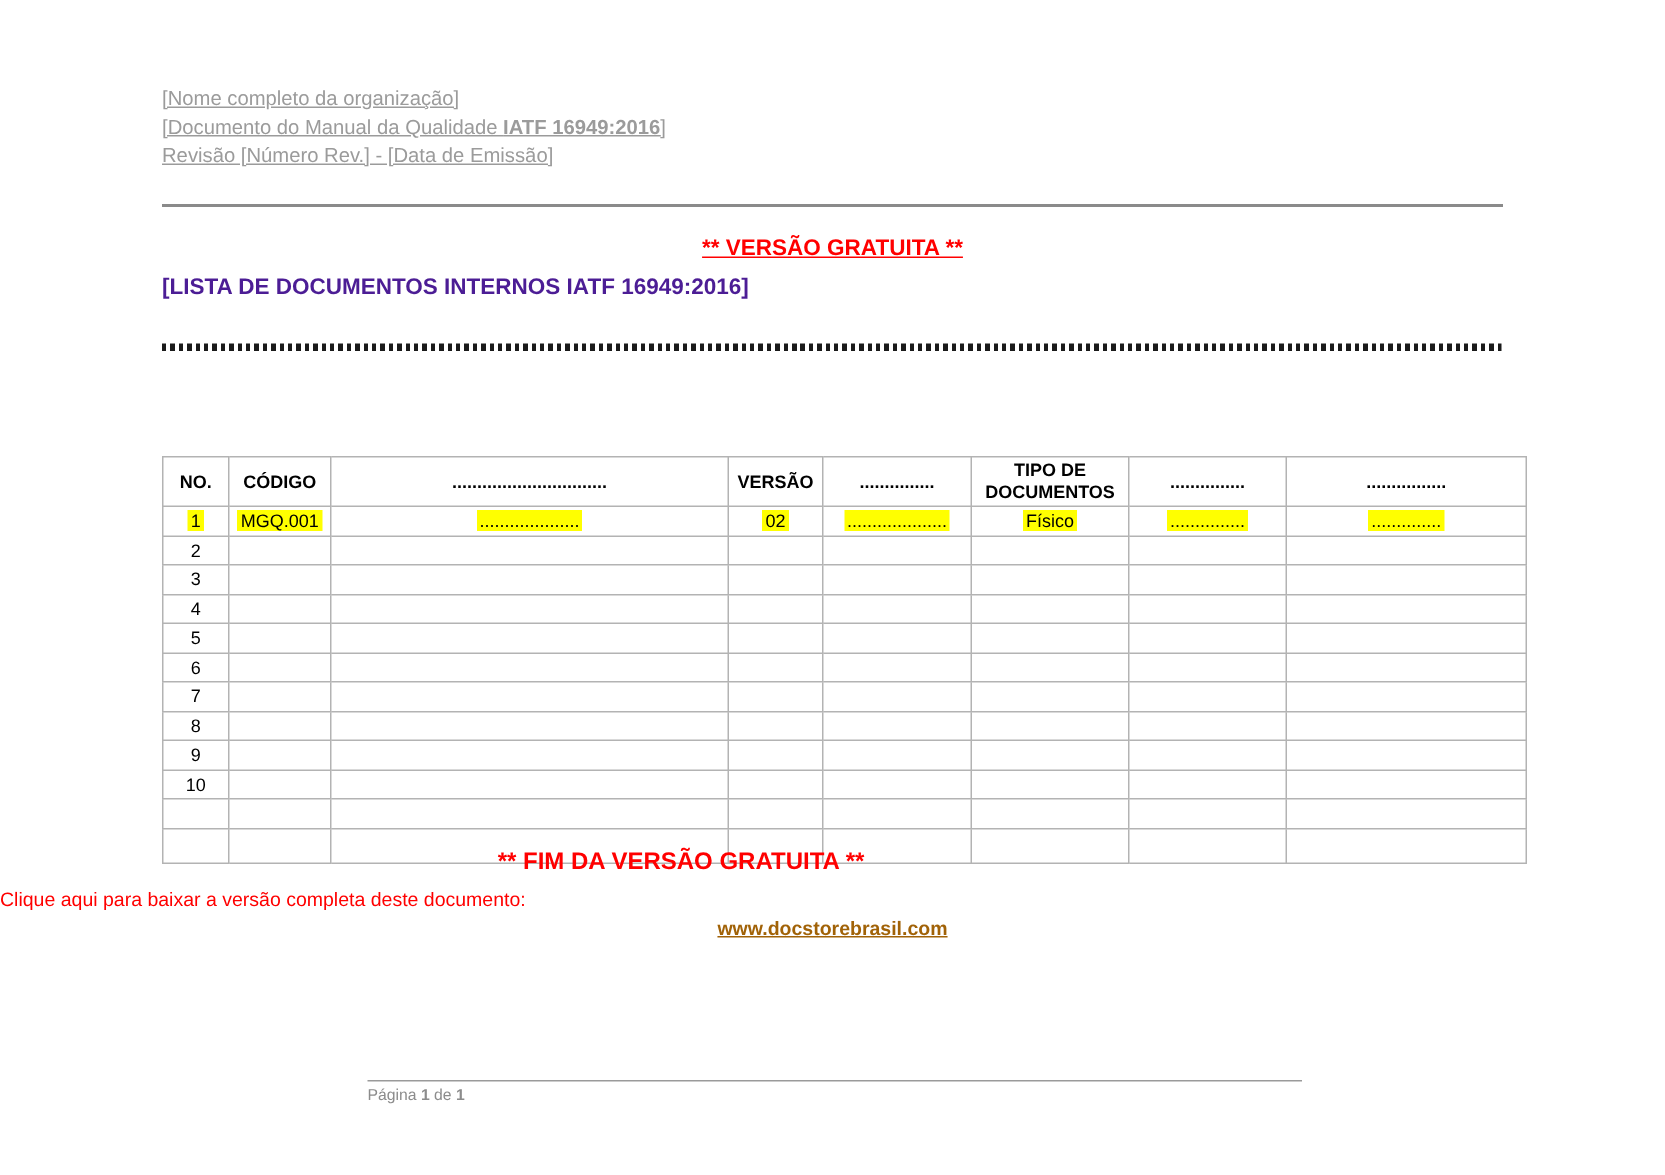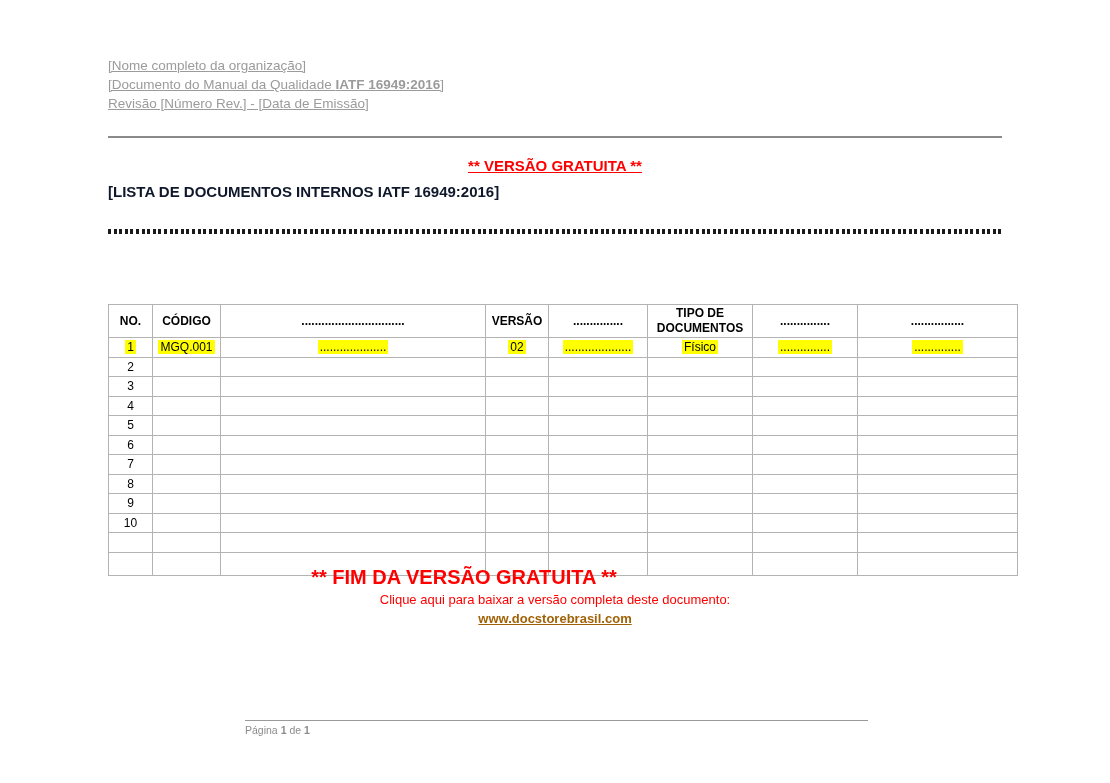--- a/index.html
+++ b/index.html
@@ -11,41 +11,41 @@
   .abs { position:absolute; }
 
   
   .doc-header { left:108px; top:56px; font-size:13.5px; line-height:19px; color:#9B9B9B;text-decoration:underline; }
   .doc-header .bold { font-weight:700; }
   .header-rule { left:108px; top:136px; width:894px; height:0; border-top:2px solid #8A8A8A; }
 
   
   .free-banner { left:0; top:157px; width:1110px; text-align:center;
                  color:#FF0000; font-weight:700; font-size:15px;text-decoration:underline; }
-  .doc-title { left:108px; top:183px; font-size:15px; font-weight:700; color:#0f172a; }
+  .doc-title { left:108px; top:183px; font-size:15px; font-weight:700; color:#4c1d95; }
 
   
   .dotted-sep { left:108px; top:229px; width:893px; height:5px;
     background:repeating-linear-gradient(to right,#1a1a1a 0 3px,transparent 3px 5.6px); }
 
   
   .doc-table { left:108px; top:261px; width:909px; border-collapse:collapse; table-layout:fixed;margin-top:43px; }
   .doc-table th, .doc-table td {
     border:1px solid #B3B3B3; text-align:center; vertical-align:middle;
     padding:0 2px; font-size:12px; color:#000; overflow:hidden;
   }
   .doc-table thead th { font-weight:700; height:33px; line-height:15px; }
   .doc-table tbody td { height:19.5px; white-space:nowrap; }
   .doc-table tbody tr:last-child td { height:23px; }
   .hl { background:#FFFF00; padding:0 2px; }
 
   
-  .end-banner { left:14px; top:566px; width:900px; text-align:center;
-                color:#FF0000; font-weight:700; font-size:20px; }
-  .cta-line { left:0; top:592px; width:1110px; text-align:center;
+  .end-banner { left:4px; top:566px; width:900px; text-align:center;
+                color:#FF0000; font-weight:700; font-size:16px; }
+  .cta-line { left:0; top:592px; width:1110px; text-align:left;
               color:#FF0000; font-size:13px; }
   .cta-link-wrap { left:0; top:611px; width:1110px; text-align:center; font-size:13px; }
   .cta-link { color:#a16207; text-decoration:underline; cursor:pointer;font-weight:bold; }
 
   
   .page-footer { left:245px; top:720px; width:623px; border-top:1.5px solid #9A9A9A;
                  color:#8C8C8C; font-size:10.5px; line-height:14px; }
   .footer-row1 { display:flex; justify-content:space-between; padding-top:2px; }
   .fbold { font-weight:700; }
   .funder { border-bottom:1.5px solid #3B6FD4; }

